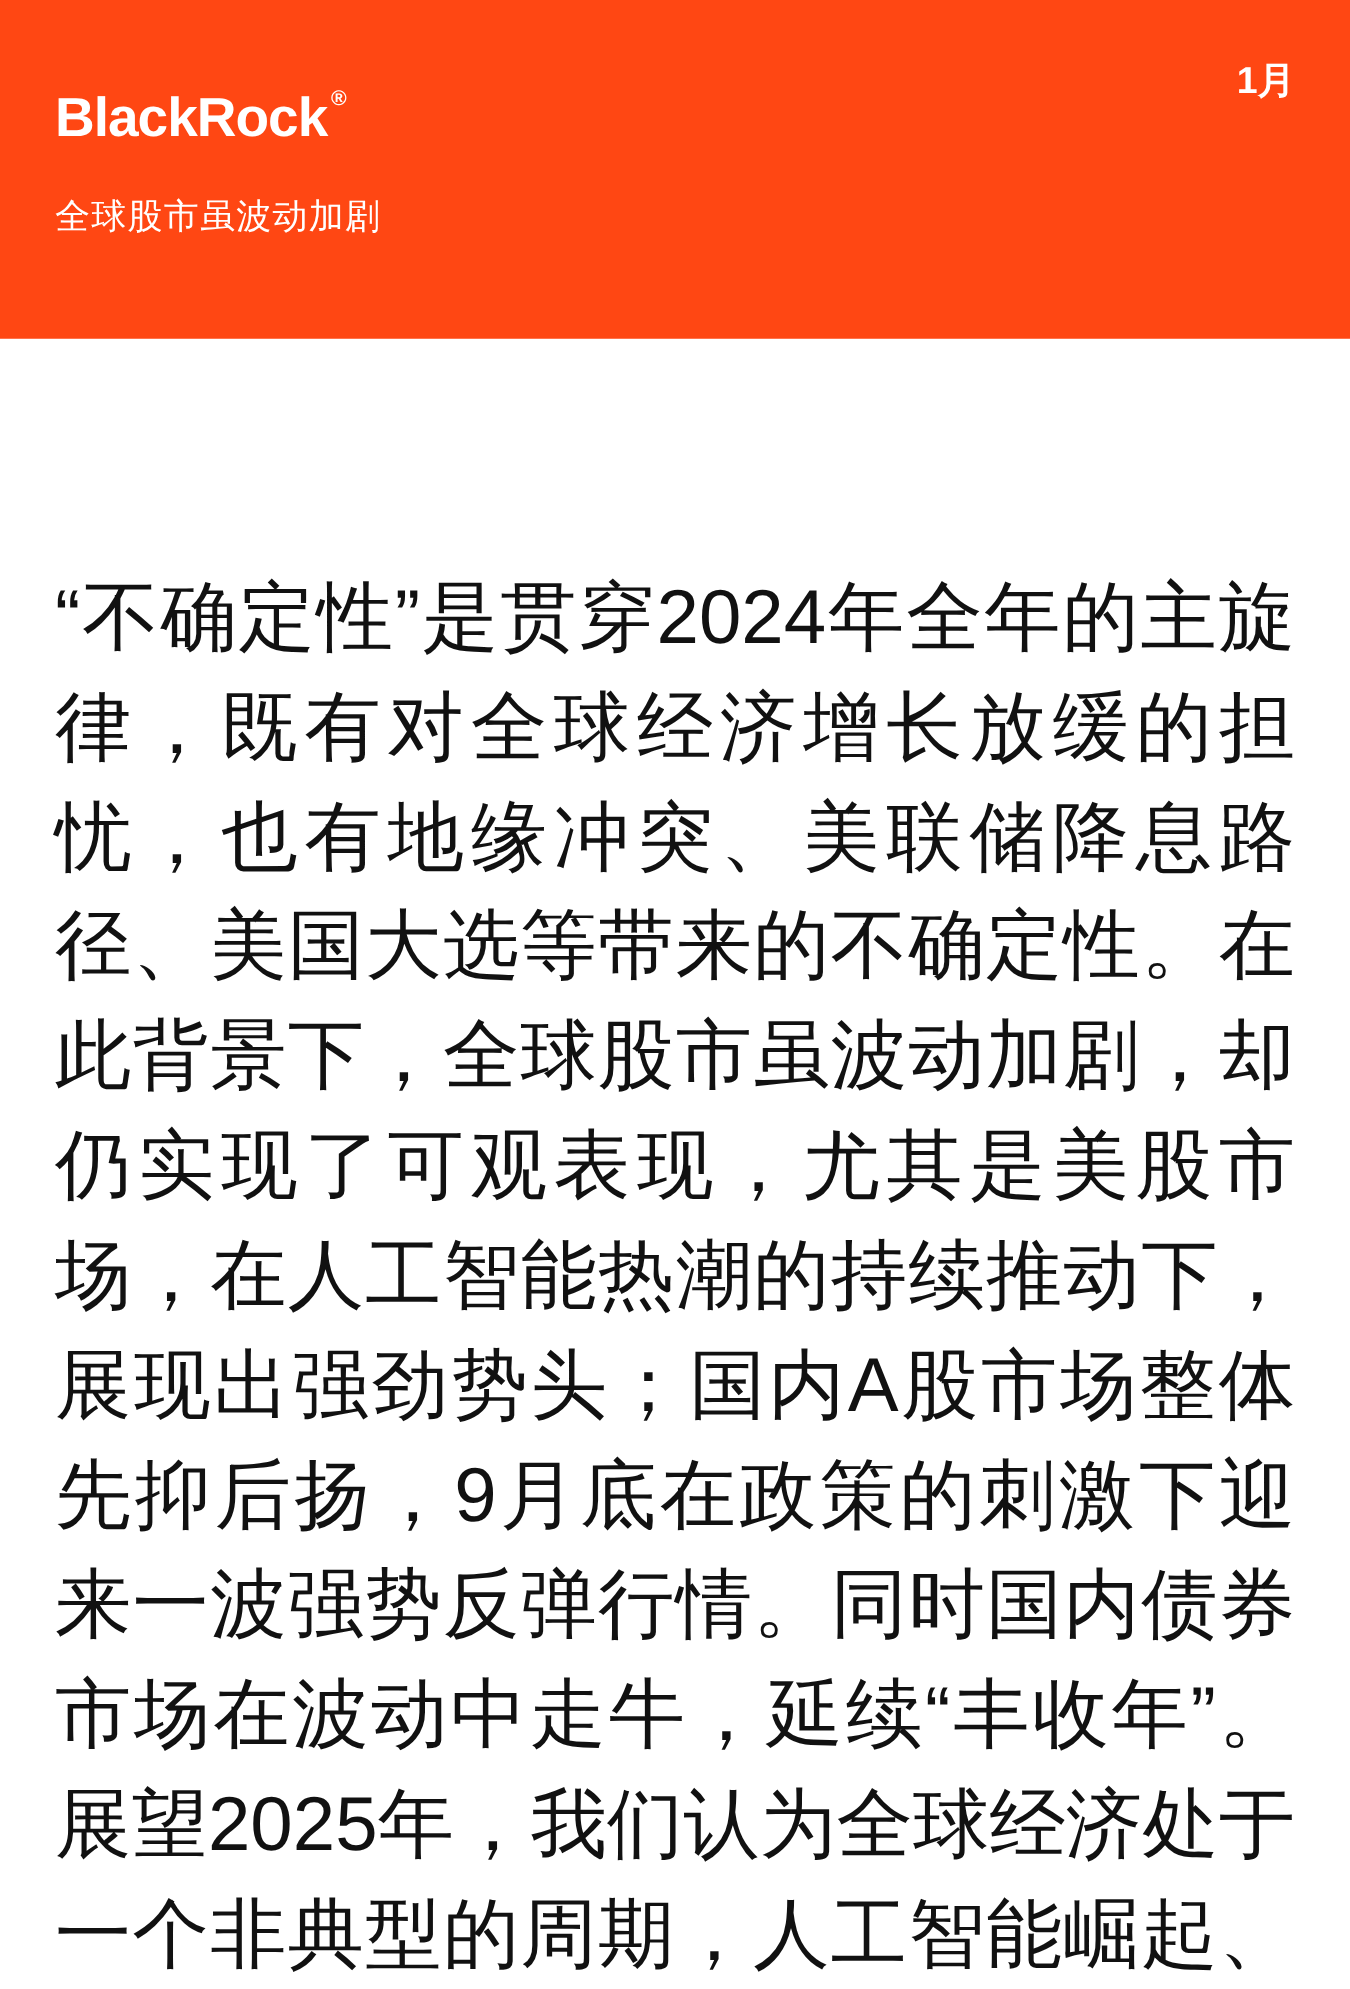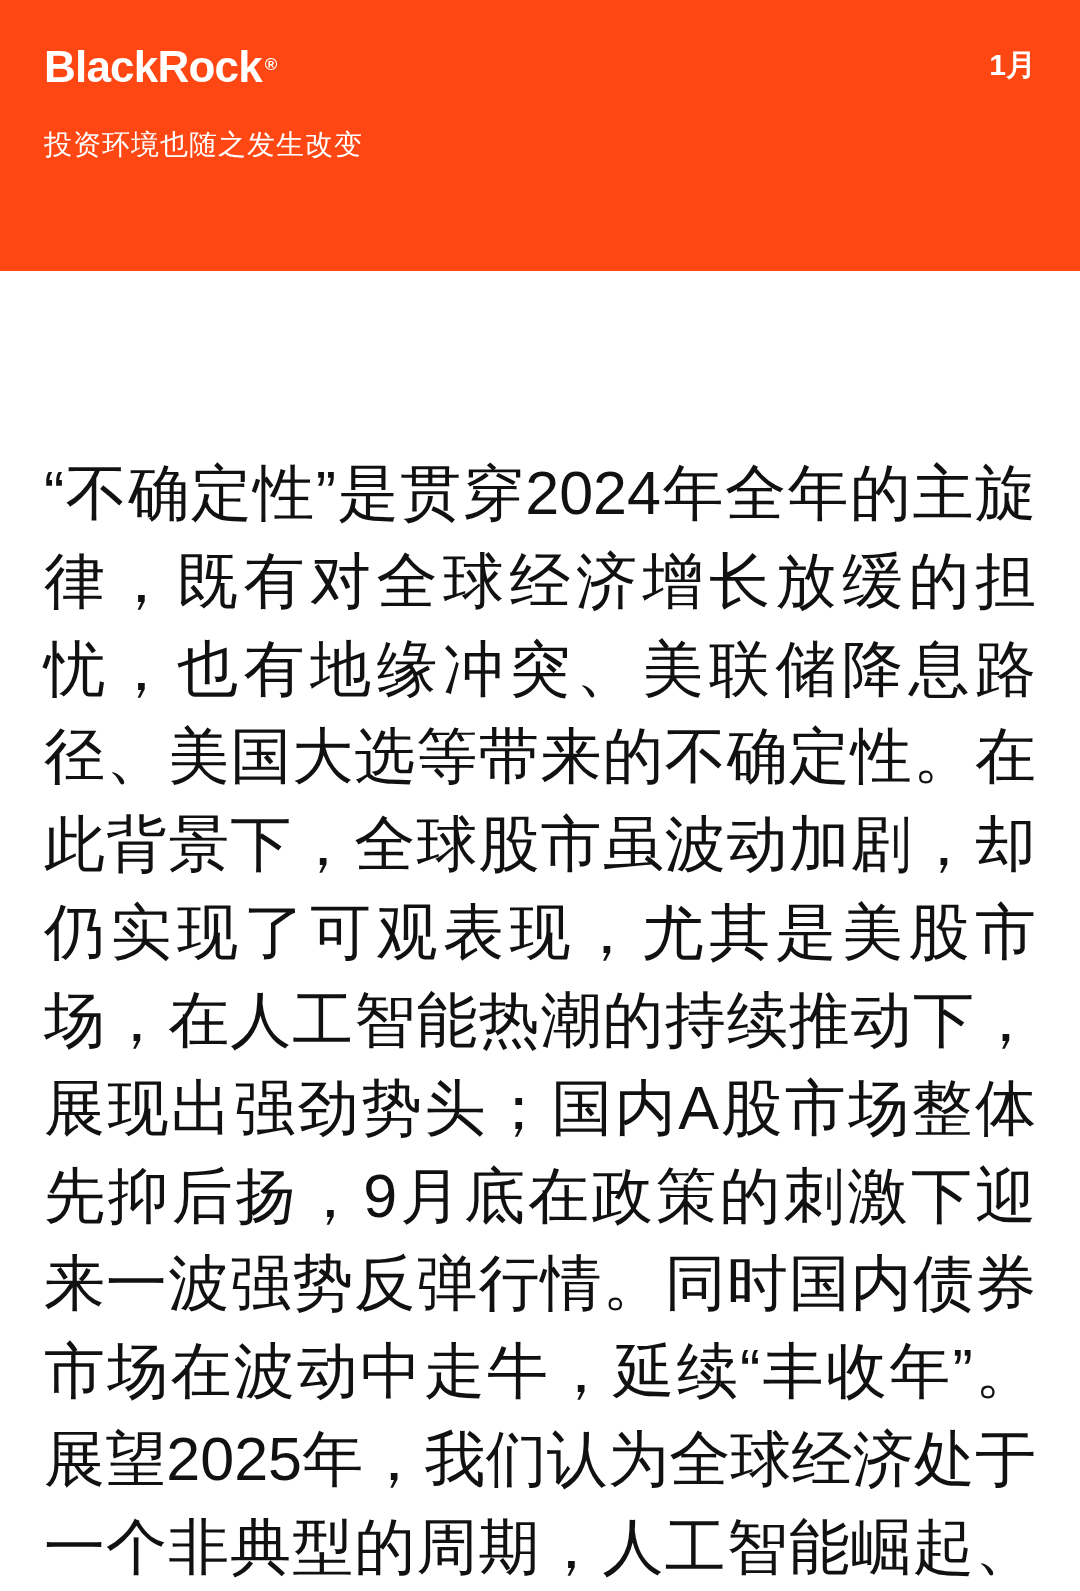--- a/index.html
+++ b/index.html
@@ -43,21 +43,22 @@
   }
 
   .brand-latin {
     color: #ffffff;
     font-size: 44px;
     font-weight: bold;
     letter-spacing: -0.8px;
     line-height: 1.05;
     white-space: nowrap;
     display: flex;
-    align-items: center;
+    align-items: flex-start;
+    margin-top: 28px;
   }
   .brand-latin .reg {
     font-size: 17px;
     font-weight: bold;
     margin-left: 3px;
     position: relative;
     top: -2px;
   }
 
   .brand-cn {
@@ -109,20 +110,20 @@
   <div class="header">
     <div class="header-top">
       <div class="brand-block">
         <div class="brand-latin">
           <span>BlackRock</span>
             <span class="reg">®</span>
         </div>
       </div>
       <div class="header-month">1月</div>
     </div>
-    <div class="header-sub">投资环境也随之发生改变</div>
+    <div class="header-sub">全球股市虽波动加剧</div>
   </div>
 
   <div class="content">
     <p class="lead-paragraph">“不确定性”是贯穿2024年全年的主旋律，既有对全球经济增长放缓的担忧，也有地缘冲突、美联储降息路径、美国大选等带来的不确定性。在此背景下，全球股市虽波动加剧，却仍实现了可观表现，尤其是美股市场，在人工智能热潮的持续推动下，展现出强劲势头；国内A股市场整体先抑后扬，9月底在政策的刺激下迎来一波强势反弹行情。同时国内债券市场在波动中走牛，延续“丰收年”。展望2025年，我们认为全球经济处于一个非典型的周期，人工智能崛起、地缘政治分化、能源转型以及人口老龄化等颠覆性趋势正在重塑全球经济及其长期轨迹，投资环境也随之发生改变。面对这一新态势，2025年全球宏观格局具体会如何演绎？中国股票和债券市场的投资机会又如何？</p>
   </div>
 
 </div>
 
 </body></html>

